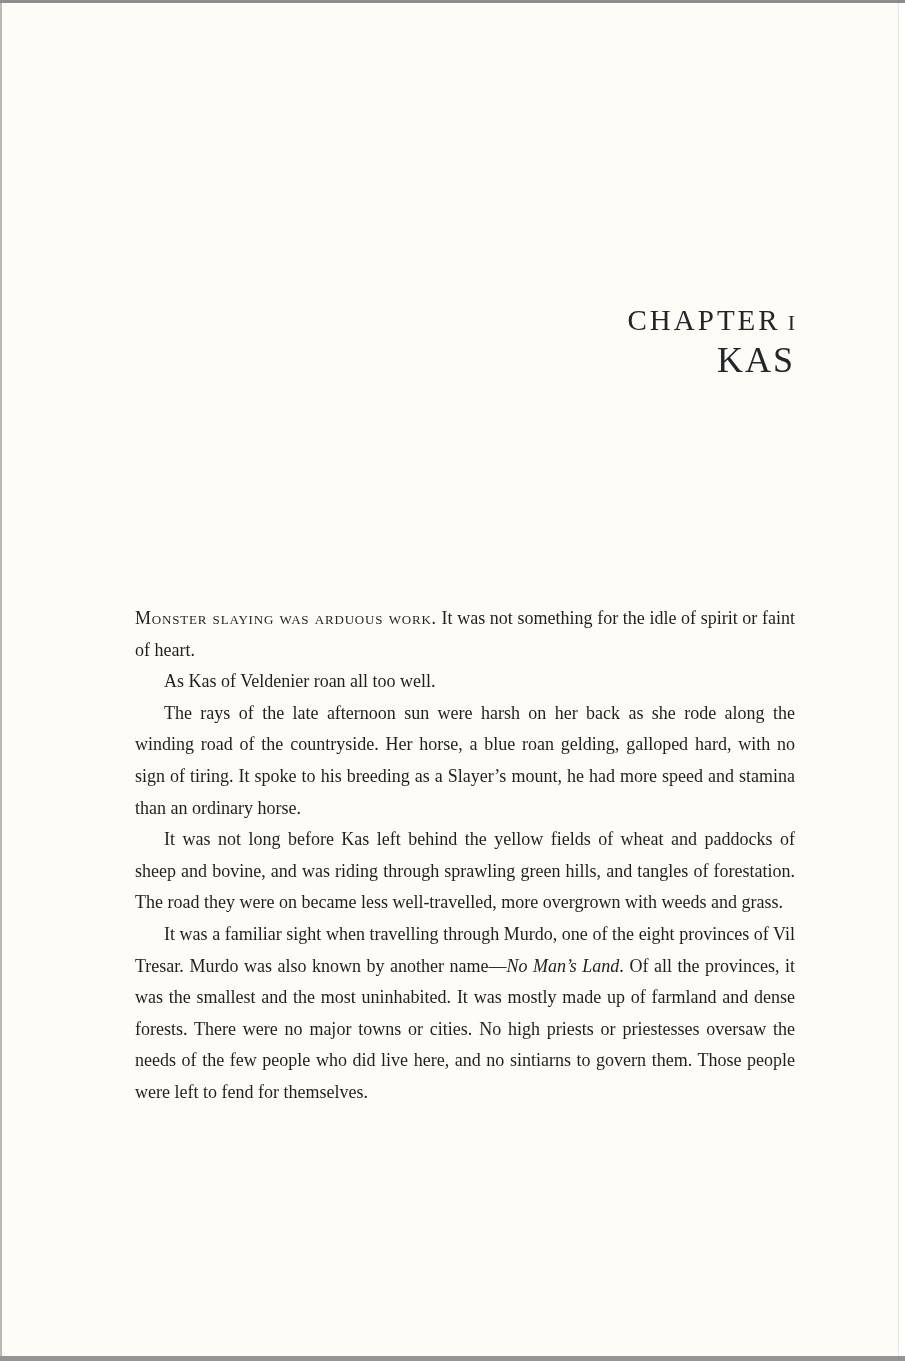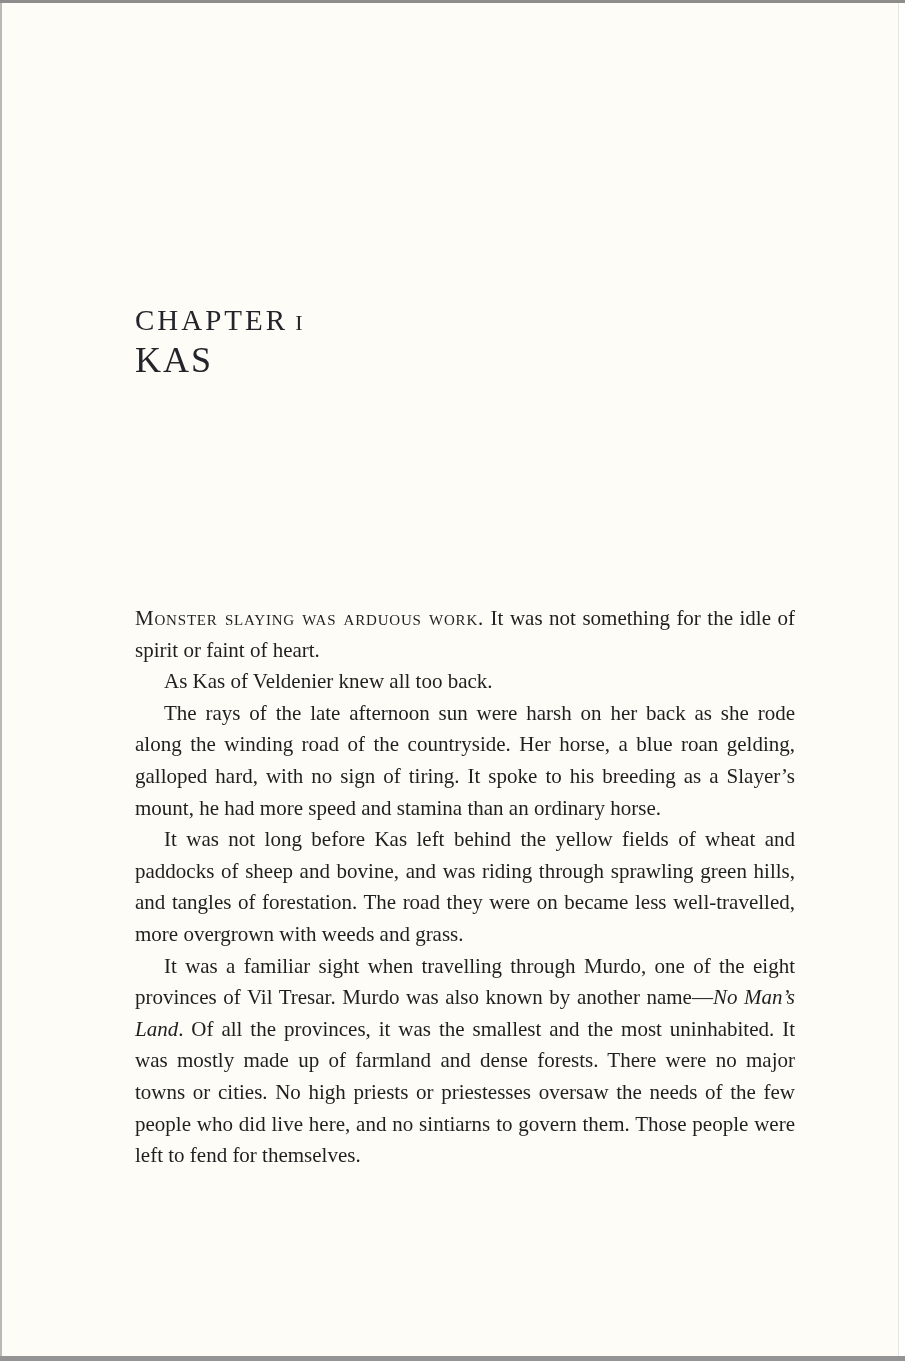--- a/index.html
+++ b/index.html
@@ -37,21 +37,21 @@
     background: var(--frame-left);
   }
   .edge-right-strip {
     position: absolute; top: 3px; bottom: 5px; right: 0; width: 7px;
     background: var(--edge-strip);
     border-left: 1px solid var(--edge-divider);
   }
   .heading {
     position: absolute;
     top: 302px; left: 133px; width: 660px;
-    text-align: left;
+    text-align: right;
     color: var(--heading-color);
   }
   .chapter-line {
     font-size: 29px;
     letter-spacing: 3px;
     line-height: 1.1;
     white-space: nowrap;
   }
   .chapter-numeral {
     font-size: 22px;
@@ -60,21 +60,21 @@
   }
   .chapter-title {
     margin-top: 5px;
     font-size: 36px;
     letter-spacing: 2px;
     line-height: 1.0;
   }
   .text-block {
     position: absolute;
     top: 600px; left: 133px; width: 660px;
-    font-size: 21px;
+    font-size: 18px;
     line-height: 31.6px;
     color: var(--text-color);
     text-align: justify;
     font-family: Liberation Serif, serif;
   }
   .text-block p {
     margin: 0;
     text-indent: 29px;
   }
   .text-block p.no-indent { text-indent: 0; }
@@ -96,21 +96,21 @@
 
     <div class="heading">
       <div class="chapter-line">
         <span>CHAPTER</span><span class="chapter-numeral">I</span>
       </div>
       <div class="chapter-title">KAS</div>
     </div>
 
     <div class="text-block" id="paragraphs">
         <p class="no-indent"><span class="seg-smallcaps">Monster slaying was arduous work.</span><span class="seg-normal"> It was not something for the idle of spirit or faint of heart.</span></p>
-        <p><span class="seg-normal">As Kas of Veldenier knew all too back.</span></p>
+        <p><span class="seg-normal">As Kas of Veldenier roan all too well.</span></p>
         <p><span class="seg-normal">The rays of the late afternoon sun were harsh on her back as she rode along the winding road of the countryside. Her horse, a blue roan gelding, galloped hard, with no sign of tiring. It spoke to his breeding as a Slayer’s mount, he had more speed and stamina than an ordinary horse.</span></p>
         <p><span class="seg-normal">It was not long before Kas left behind the yellow fields of wheat and paddocks of sheep and bovine, and was riding through sprawling green hills, and tangles of forestation. The road they were on became less well-travelled, more overgrown with weeds and grass.</span></p>
         <p><span class="seg-normal">It was a familiar sight when travelling through Murdo, one of the eight provinces of Vil Tresar. Murdo was also known by another name—</span><span class="seg-italic">No Man’s Land</span><span class="seg-normal">. Of all the provinces, it was the smallest and the most uninhabited. It was mostly made up of farmland and dense forests. There were no major towns or cities. No high priests or priestesses oversaw the needs of the few people who did live here, and no sintiarns to govern them. Those people were left to fend for themselves.</span></p>
       </div>
   </div>
 
   <div class="edge-right-strip"></div>
   <div class="bar-bottom"></div>
 
 </div>

